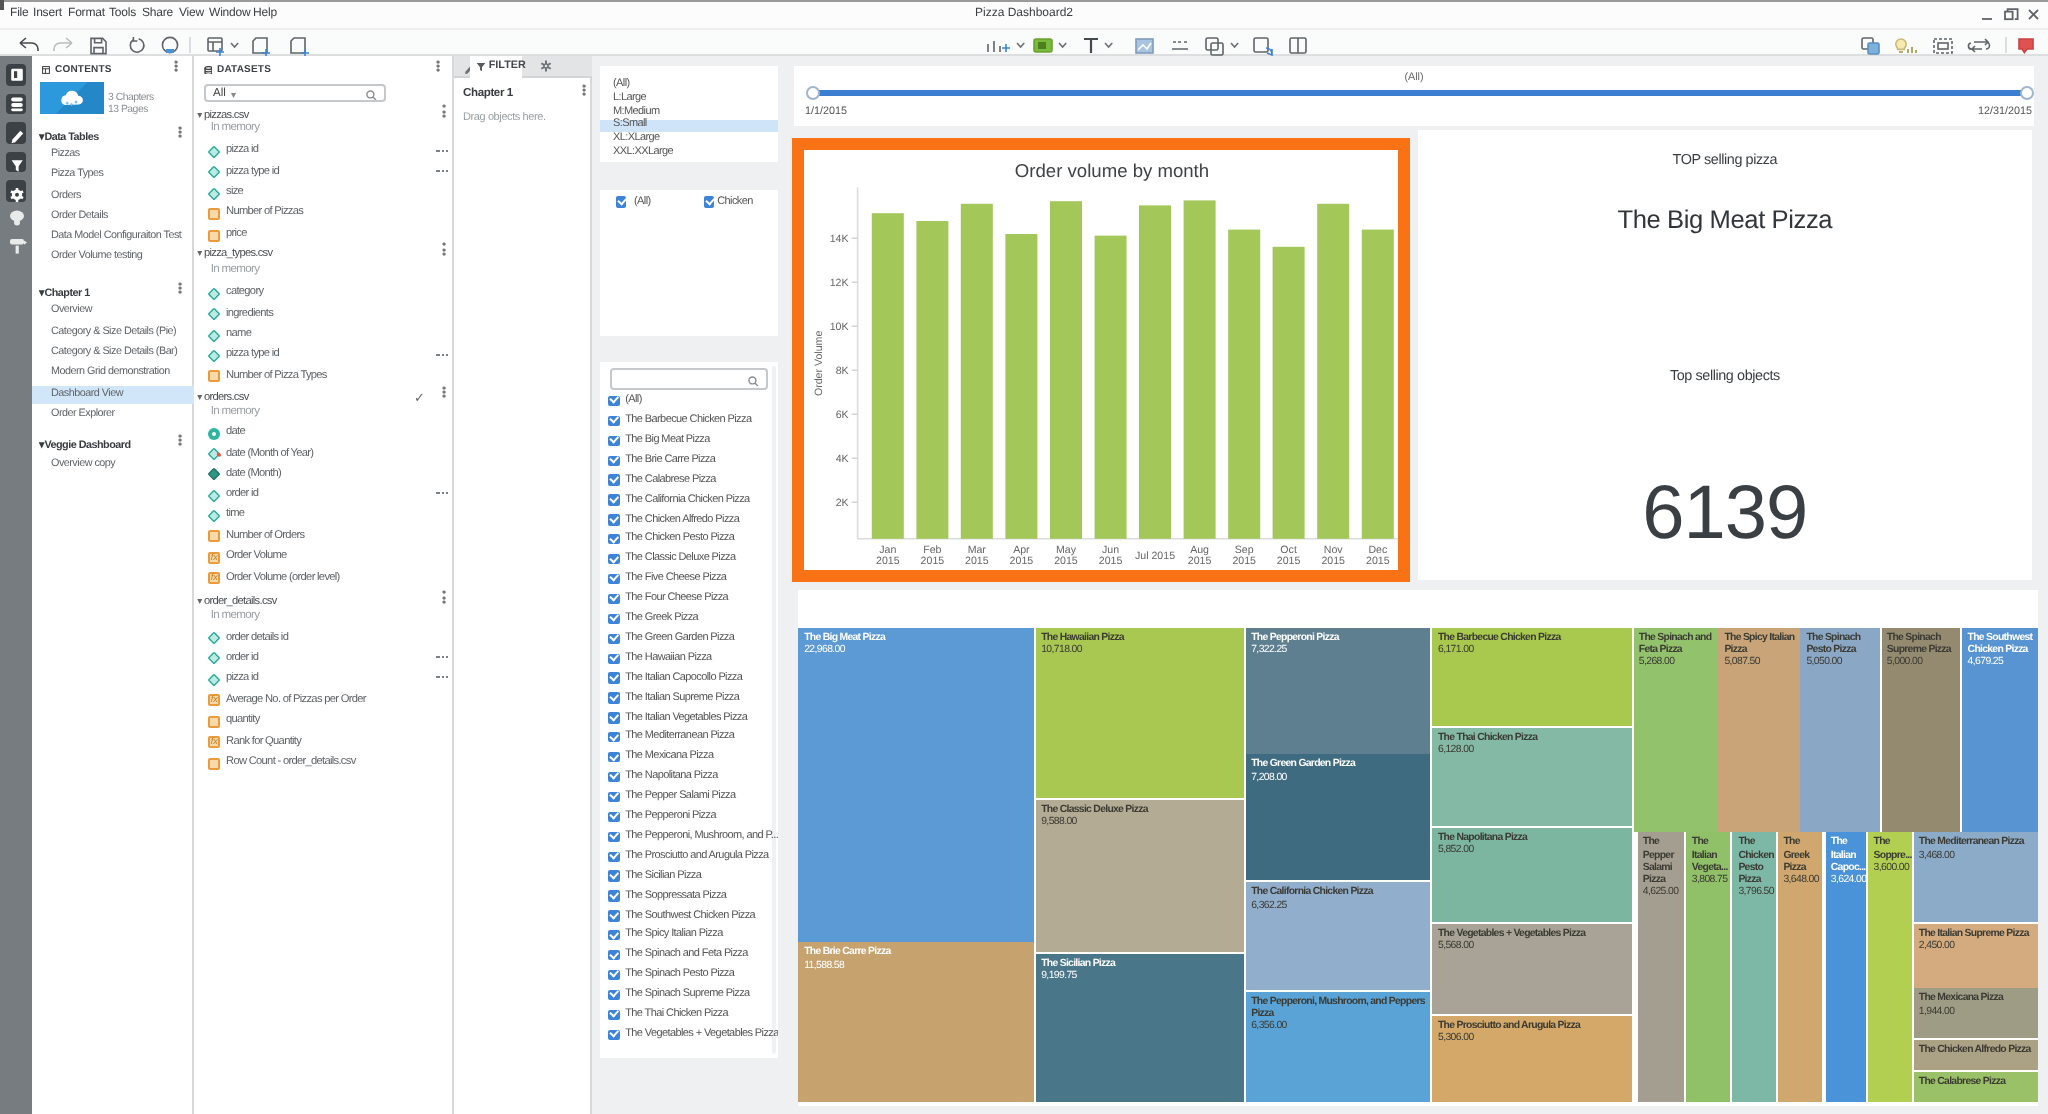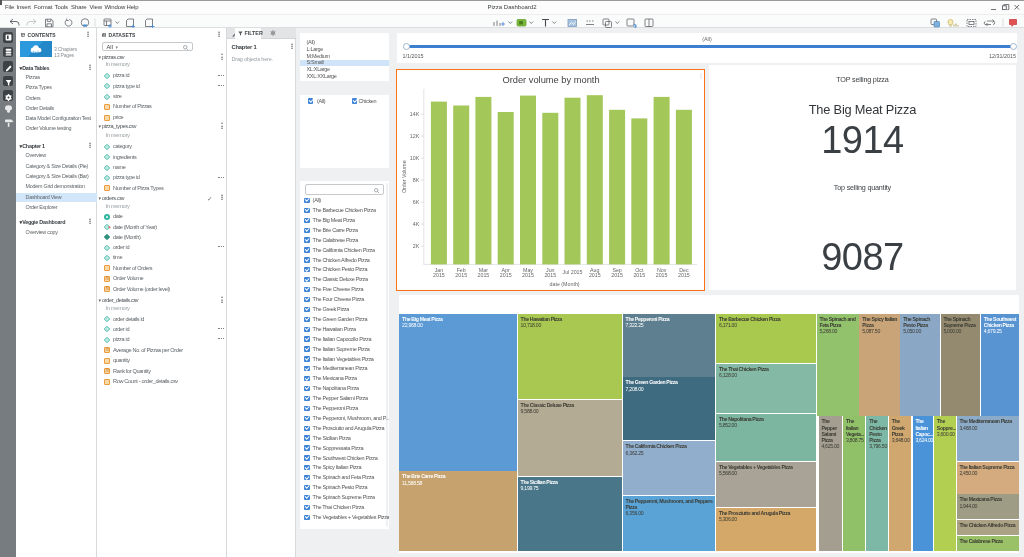--- a/index.html
+++ b/index.html
@@ -512,21 +512,21 @@
 
   <div class="card" style="left:101px;top:5px;width:620px;height:29.5px">
     <div class="abs" style="left:0;top:2.6px;width:620px;text-align:center;font-size:5.4px;color:#666">(All)</div>
     <div class="abs" style="left:9.5px;top:12.2px;width:607px;height:2.4px;background:#3c7fd0;border-radius:1px"></div>
     <div class="abs" style="left:6px;top:9.9px;width:7px;height:7px;background:#fff;border:1px solid #9fb6ce;border-radius:50%"></div>
     <div class="abs" style="left:613px;top:9.9px;width:7px;height:7px;background:#fff;border:1px solid #9fb6ce;border-radius:50%"></div>
     <div class="abs" style="left:5.5px;top:19.5px;font-size:5.4px;color:#555">1/1/2015</div>
     <div class="abs" style="right:1px;top:19.5px;font-size:5.4px;color:#555">12/31/2015</div>
   </div>
 
-<div class="card" style="left:100.4px;top:40.8px;width:308.5px;height:222.7px;border:1px solid #f97316">
+<div class="card" style="left:100.4px;top:40.8px;width:308.5px;height:222.7px;border:6px solid #f97316">
 <svg width="307" height="221" viewBox="0 0 307 221">
 <text x="154" y="13.3" text-anchor="middle" font-size="9.3" fill="#3f4346">Order volume by month</text>
 <text x="304" y="8" text-anchor="middle" font-size="6" fill="#888">⋮</text>
 <line x1="26.8" y1="18.8" x2="26.8" y2="194.6" stroke="#dadcde" stroke-width="0.8"></line>
 <line x1="26.8" y1="194.4" x2="300" y2="194.4" stroke="#dadcde" stroke-width="0.8"></line>
 <rect x="33.9" y="31.6" width="16" height="162.8" fill="#a4c75a"></rect>
         <rect x="56.2" y="35.5" width="16" height="158.9" fill="#a4c75a"></rect>
         <rect x="78.4" y="26.9" width="16" height="167.5" fill="#a4c75a"></rect>
         <rect x="100.7" y="42.0" width="16" height="152.4" fill="#a4c75a"></rect>
         <rect x="123.0" y="25.6" width="16" height="168.8" fill="#a4c75a"></rect>
@@ -575,25 +575,24 @@
         <text x="286.9" y="201.5" text-anchor="middle" font-size="5.3" fill="#666">Dec</text>
         <text x="286.9" y="207.2" text-anchor="middle" font-size="5.3" fill="#666">2015</text>
 <text x="167.6" y="215.8" text-anchor="middle" font-size="5.3" fill="#666">date (Month)</text>
 <text x="9" y="106.7" text-anchor="middle" font-size="5.3" fill="#666" transform="rotate(-90 9 106.7)">Order Volume</text>
 </svg>
 </div>
 
   <div class="card" style="left:412.6px;top:37.2px;width:307.7px;height:125px;text-align:center">
     <div class="abs" style="left:0;top:9.5px;width:100%;font-size:7.2px;letter-spacing:-0.2px;color:#3a3e42">TOP selling pizza</div>
     <div class="abs" style="left:0;top:37px;width:100%;font-size:12.8px;letter-spacing:-0.2px;color:#32363a">The Big Meat Pizza</div>
-    <div class="abs" style="left:0;top:53.5px;width:100%;font-size:38px;letter-spacing:-0.5px;color:#3a3f44">1914</div>
   </div>
   <div class="card" style="left:412.6px;top:149.7px;width:307.7px;height:112.8px;text-align:center">
-    <div class="abs" style="left:0;top:5.6px;width:100%;font-size:7.2px;letter-spacing:-0.2px;color:#3a3e42">Top selling quantity</div>
-    <div class="abs" style="left:0;top:58.5px;width:100%;font-size:38px;letter-spacing:-0.5px;color:#3a3f44">9087</div>
+    <div class="abs" style="left:0;top:5.6px;width:100%;font-size:7.2px;letter-spacing:-0.2px;color:#3a3e42">Top selling objects</div>
+    <div class="abs" style="left:0;top:58.5px;width:100%;font-size:38px;letter-spacing:-0.5px;color:#3a3f44">6139</div>
   </div>
 
   <div class="card" style="left:103px;top:267px;width:620px;height:258px">
 <div class="tile wt" style="left:0.3px;top:18.5px;width:117.5px;height:157.0px;background:#5b9ad5"><b>The Big Meat Pizza</b>22,968.00</div>
 <div class="tile wt" style="left:0.3px;top:176.3px;width:117.5px;height:79.4px;background:#c6a26e"><b>The Brie Carre Pizza</b>11,588.58</div>
 <div class="tile" style="left:118.8px;top:18.5px;width:104.0px;height:85.3px;background:#a9c851"><b>The Hawaiian Pizza</b>10,718.00</div>
 <div class="tile" style="left:118.8px;top:104.6px;width:104.0px;height:76.8px;background:#b4ab94"><b>The Classic Deluxe Pizza</b>9,588.00</div>
 <div class="tile wt" style="left:118.8px;top:182.2px;width:104.0px;height:73.5px;background:#497689"><b>The Sicilian Pizza</b>9,199.75</div>
 <div class="tile wt" style="left:223.8px;top:18.5px;width:92.4px;height:63.0px;background:#5e7f8f"><b>The Pepperoni Pizza</b>7,322.25</div>
 <div class="tile wt" style="left:223.8px;top:82.3px;width:92.4px;height:63.2px;background:#3e6b80"><b>The Green Garden Pizza</b>7,208.00</div>

